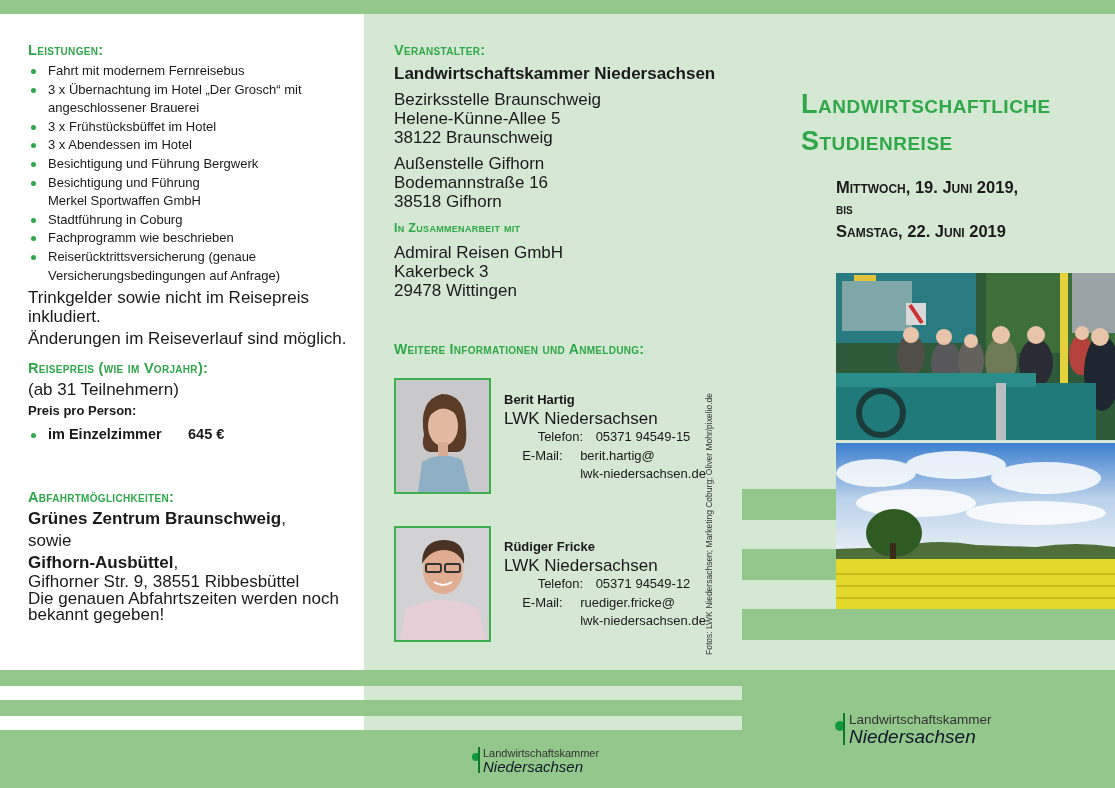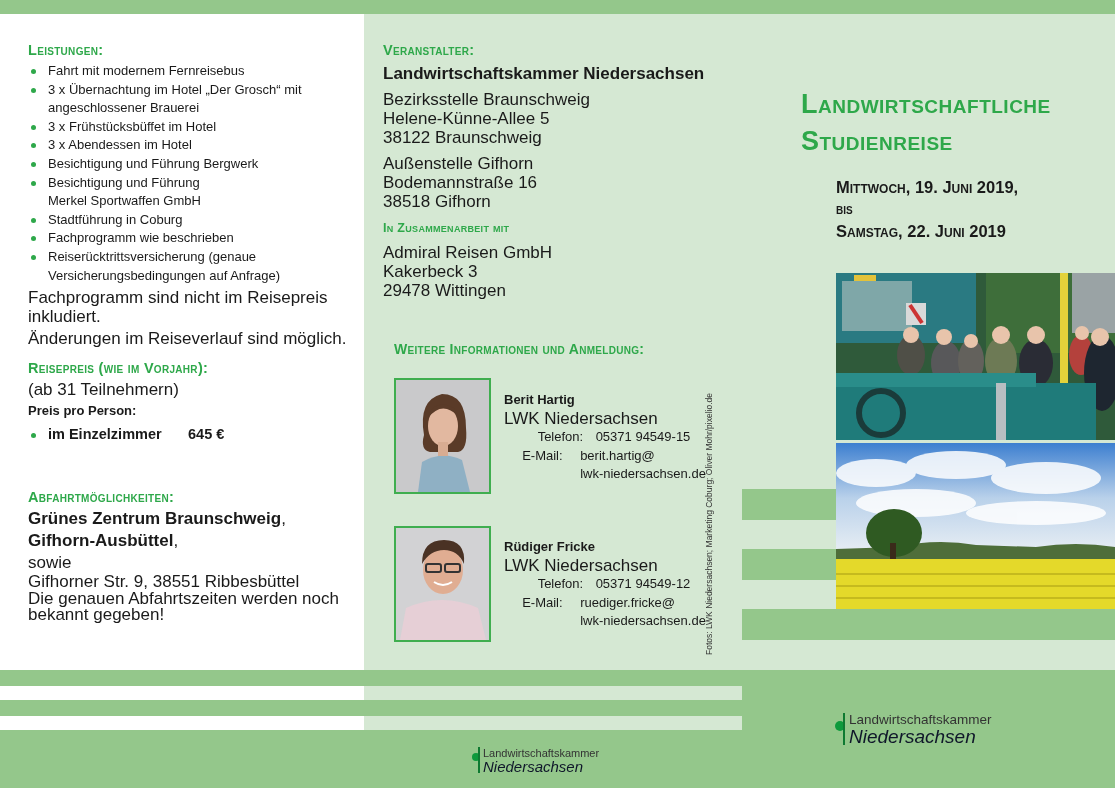--- a/index.html
+++ b/index.html
@@ -108,50 +108,50 @@
     <li>Fahrt mit modernem Fernreisebus</li>
     <li style="padding-right:40px;">3 x Übernachtung im Hotel „Der Grosch“ mit angeschlossener Brauerei</li>
     <li>3 x Frühstücksbüffet im Hotel</li>
     <li>3 x Abendessen im Hotel</li>
     <li>Besichtigung und Führung Bergwerk</li>
     <li style="padding-right:120px;">Besichtigung und Führung Merkel Sportwaffen GmbH</li>
     <li>Stadtführung in Coburg</li>
     <li>Fachprogramm wie beschrieben</li>
     <li style="padding-right:30px;">Reiserücktrittsversicherung (genaue Versicherungsbedingungen auf Anfrage)</li>
   </ul>
-  <div class="txt" style="margin-top:3px;">Fachprogramm sind nicht im Reisepreis inkludiert.</div>
+  <div class="txt" style="margin-top:3px;">Trinkgelder sowie nicht im Reisepreis inkludiert.</div>
   <div class="txt" style="margin-top:3px;">Änderungen im Reiseverlauf sind möglich.</div>
 </div>
 
 <div class="abs" style="left:28px;top:360px;width:330px;">
   <div class="heading" style="margin-bottom:4px;">Reisepreis (wie im Vorjahr):</div>
   <div class="txt">(ab 31 Teilnehmern)</div>
   <div class="bold" style="font-size:13px;line-height:24px;">Preis pro Person:</div>
   <ul class="bullets price">
     <li>
       <span>im Einzelzimmer</span>
       <span class="price-val">645 €</span>
     </li>
   </ul>
 </div>
 
 <div class="abs" style="left:28px;top:489px;width:330px;">
   <div class="heading" style="margin-bottom:4px;">Abfahrtmöglichkeiten:</div>
   <div class="txt">
     <span class="bold">Grünes Zentrum Braunschweig</span><span>,</span>
   </div>
+  <div class="txt" style="margin-top:3px;">sowie</div>
   <div class="txt" style="margin-top:3px;">
     <span class="bold">Gifhorn-Ausbüttel</span><span>,</span>
   </div>
-  <div class="txt" style="margin-top:3px;">sowie</div>
   <div class="txt">Gifhorner Str. 9, 38551  Ribbesbüttel</div>
   <div class="txt" style="line-height:16px;padding-right:10px;">Die genauen Abfahrtszeiten werden noch bekannt gegeben!</div>
 </div>
 
-<div class="abs" style="left:383px;top:42px;width:330px;">
+<div class="abs" style="left:394px;top:42px;width:330px;">
   <div class="heading" style="margin-bottom:6px;">Veranstalter:</div>
   <div class="txt bold" style="margin-bottom:7px;">Landwirtschaftskammer Niedersachsen</div>
   <div class="txt">Bezirksstelle Braunschweig</div>
   <div class="txt">Helene-Künne-Allee 5</div>
   <div class="txt" style="margin-bottom:7px;">38122 Braunschweig</div>
   <div class="txt">Außenstelle Gifhorn</div>
   <div class="txt">Bodemannstraße 16</div>
   <div class="txt" style="margin-bottom:10px;">38518 Gifhorn</div>
   <div class="heading" style="font-size:12.5px;margin-bottom:8px;">In Zusammenarbeit mit</div>
   <div class="txt">Admiral Reisen GmbH</div>

